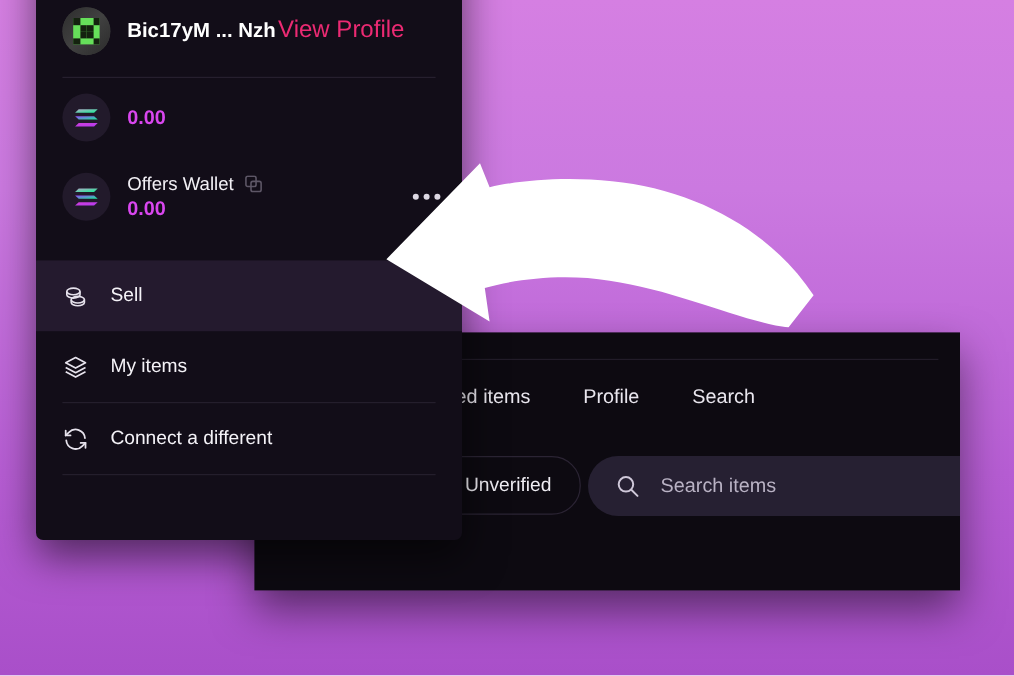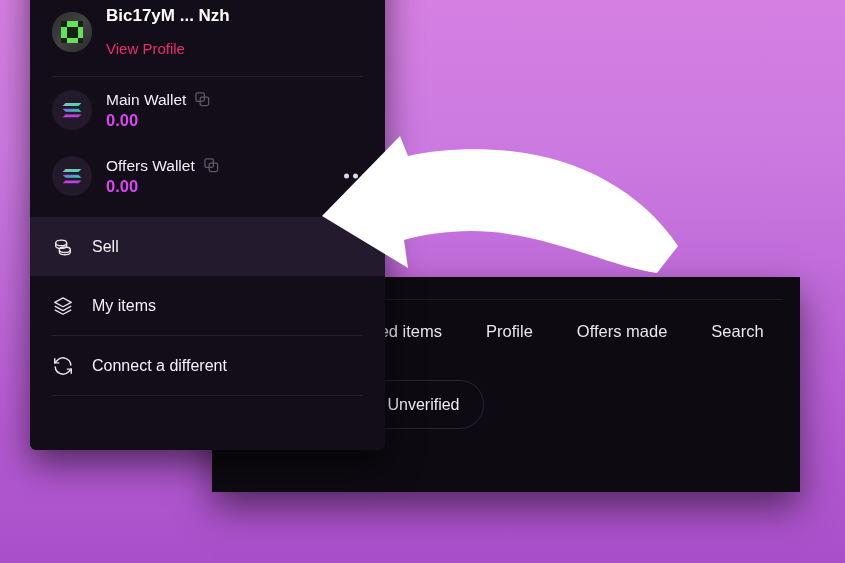--- a/index.html
+++ b/index.html
@@ -59,31 +59,31 @@
     position: relative;
     width: 22px; height: 22px;
     background: #66e05a;
     display: grid;
     grid-template-columns: repeat(4, 1fr);
     grid-template-rows: repeat(4, 1fr);
   }
   .avatar-pix i { display:block; }
   .avatar-pix i.on { background:#14220f; }
 
-  .profile-text { display:flex; flex-direction:column; gap:14px; min-width:0;justify-content:flex-end;}
+  .profile-text { display:flex; gap:2px; min-width:0;justify-content:flex-end;}
   .profile-name {
     color: #ffffff;
     font-size: 17px;
     font-weight: 600;
     white-space: nowrap;
     line-height: 20px;
   }
   .profile-link {
     color: #ec2a73;
-    font-size: 15px;
+    font-size: 20px;
     line-height: 18px;
     font-weight: 400;
   }
 
   .divider {
     height: 1px;
     background: #261f2e;
     margin: 8px 22px 0 22px;
   }
 
@@ -325,27 +325,20 @@
               <stop offset="0%" stop-color="#d23ddb"></stop>
                 <stop offset="100%" stop-color="#b23cf0"></stop>
             </linearGradient>
           </defs>
           <path d="M4.3 1.2h19L19.7 4.6H0.7z" fill="url(#sg2)"></path>
           <path d="M0.7 8.1h19l3.6 3.4h-19z" fill="url(#sg1)"></path>
           <path d="M4.3 14.9h19l-3.6 3.4h-19z" fill="url(#sg3)"></path>
         </svg>
       </div>
       <div class="wallet-info">
-        <div class="wallet-name-line">
-          <span class="wallet-name">Main Wallet</span>
-          <svg class="copy-icon" viewBox="0 0 16 16">
-            <rect x="1" y="1" width="9" height="9" rx="1.6" fill="none" stroke="#9b93a6" stroke-width="1.4"></rect>
-            <rect x="5.5" y="5.5" width="9" height="9" rx="1.6" fill="none" stroke="#9b93a6" stroke-width="1.4"></rect>
-          </svg>
-        </div>
         <div class="wallet-balance">0.00</div>
       </div>
     </div>
 
     <div class="wallet-row">
       <div class="sol-badge">
         <svg class="sol-mark" viewBox="0 0 24 19" xmlns="http://www.w3.org/2000/svg">
           <path d="M4.3 1.2h19L19.7 4.6H0.7z" fill="url(#sg2)"></path>
           <path d="M0.7 8.1h19l3.6 3.4h-19z" fill="url(#sg1)"></path>
           <path d="M4.3 14.9h19l-3.6 3.4h-19z" fill="url(#sg3)"></path>
@@ -361,21 +354,21 @@
         </div>
         <div class="wallet-balance">0.00</div>
       </div>
       <div class="dots-btn">
         <span></span>
           <span></span>
           <span></span>
       </div>
     </div>
 
-    <div class="nav-row active" style="margin-top:8px;">
+    <div class="nav-row active" style="margin-top:20px;">
       <span class="nav-ico">
         <svg width="22" height="22" viewBox="0 0 24 24" fill="none" stroke="#e6e2ec" stroke-width="1.5">
           <ellipse cx="10" cy="7.5" rx="6" ry="3"></ellipse>
           <path d="M4 7.5v3c0 1.66 2.69 3 6 3s6-1.34 6-3v-3"></path>
           <ellipse cx="14" cy="15" rx="6" ry="3"></ellipse>
           <path d="M8 15v2.5c0 1.66 2.69 3 6 3s6-1.34 6-3V15"></path>
         </svg>
       </span>
       <span class="nav-label">Sell</span>
     </div>
@@ -407,30 +400,36 @@
 
   </div>
 
   <div id="items-panel">
     <div class="panel-topline"></div>
 
     <div class="tabs">
       <div class="tab active">My items</div>
       <div class="tab">Listed items</div>
       <div class="tab">Profile</div>
-      <div class="tab">Offers made</div>
       <div class="tab">Search</div>
     </div>
 
     <div class="controls">
       <div class="seg">
         <div class="seg-item on">Tradeable</div>
         <div class="seg-item">Unverified</div>
       </div>
 
+      <div class="search-box">
+        <svg width="22" height="22" viewBox="0 0 24 24" fill="none" stroke="#cfc8d9" stroke-width="1.8" stroke-linecap="round">
+          <circle cx="10.5" cy="10.5" r="6.6"></circle>
+          <path d="M15.6 15.6 21 21"></path>
+        </svg>
+        <input class="search-input" type="text" placeholder="Search items" style="">
+      </div>
     </div>
   </div>
 
   <svg id="arrow" viewBox="0 0 370 145">
     <path d="M366 118
              C 330 64, 268 30, 198 23
              C 160 19, 122 22, 96 28
              L 88 8
              L 10 88
              L 96 140

